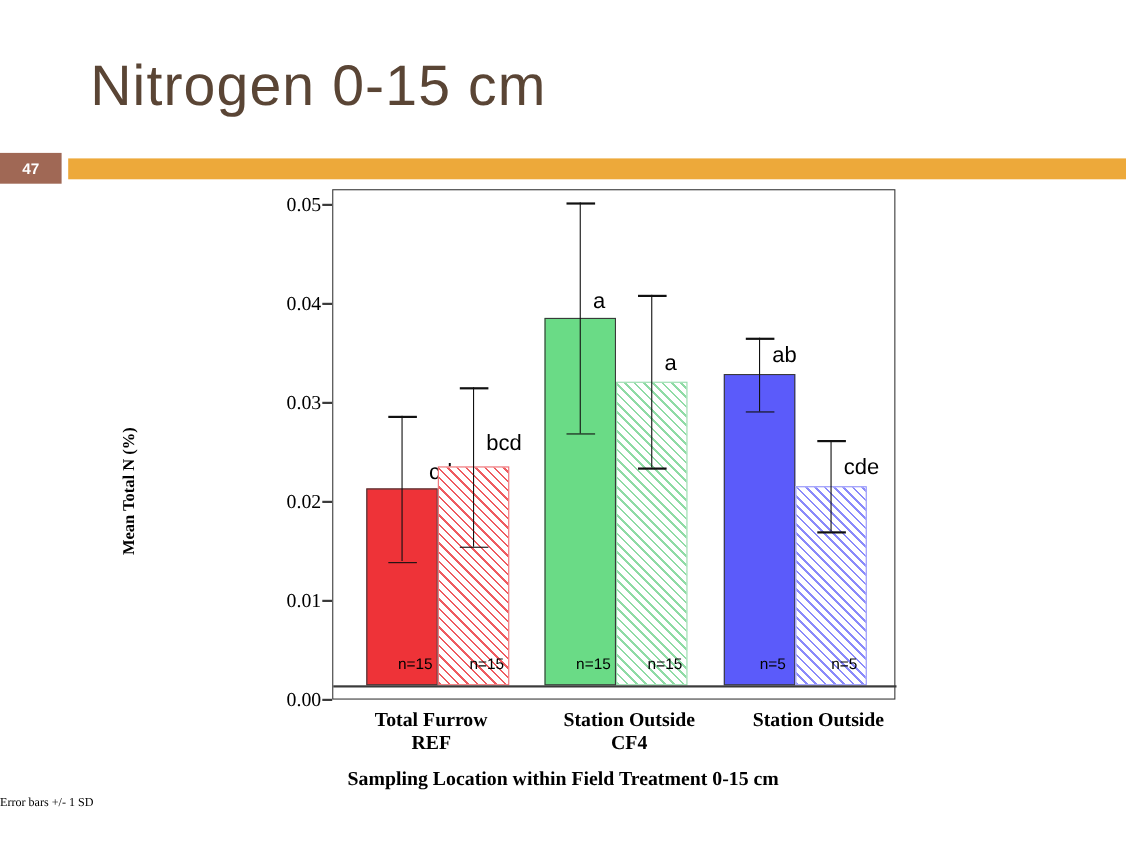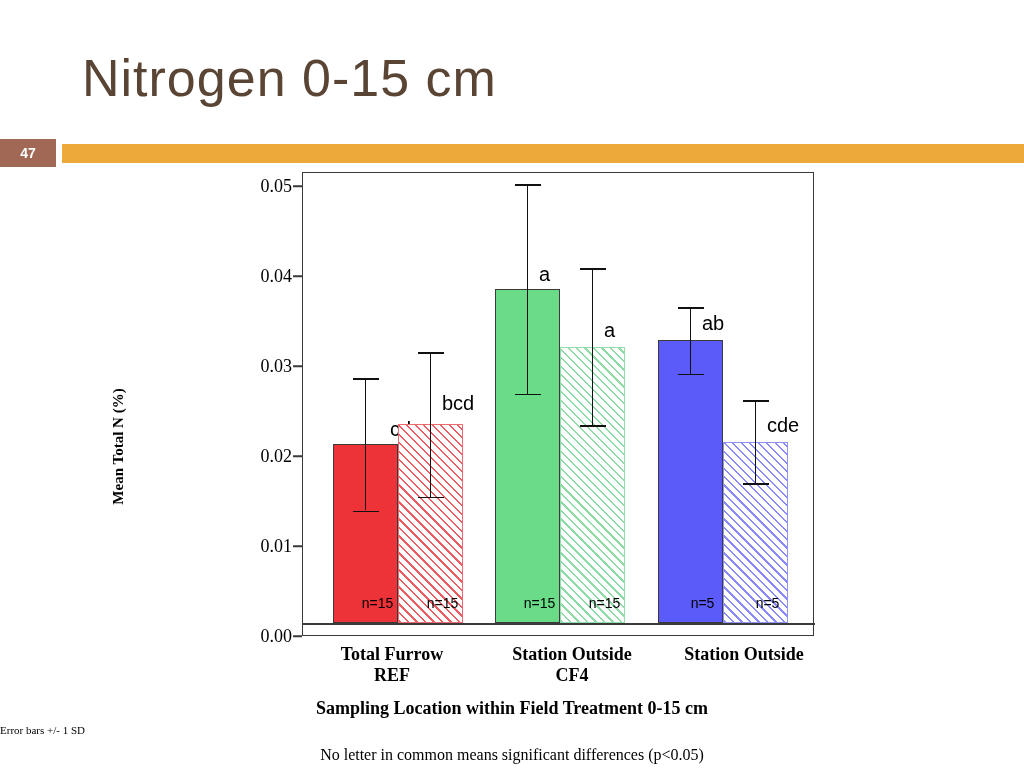--- a/index.html
+++ b/index.html
@@ -285,14 +285,13 @@
     <span class="pair">Station  Outside</span>
     <span class="grp">CF4</span>
   </div>
 
   <div class="xgroup" style="left:644px; top:476px; width:200px;">
     <span class="pair">Station  Outside</span>
   </div>
 
   <div class="caption-main">Sampling Location within Field Treatment   0-15 cm</div>
   <div class="caption-sub1">Error bars +/- 1 SD</div>
-  <div class="caption-sub2">No letter in common means significant differences (p&lt;0.05)</div>
 </div>
 
 </body></html>

